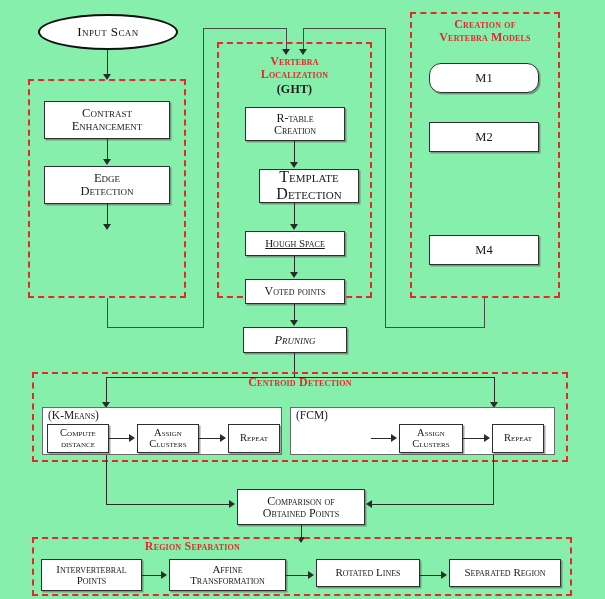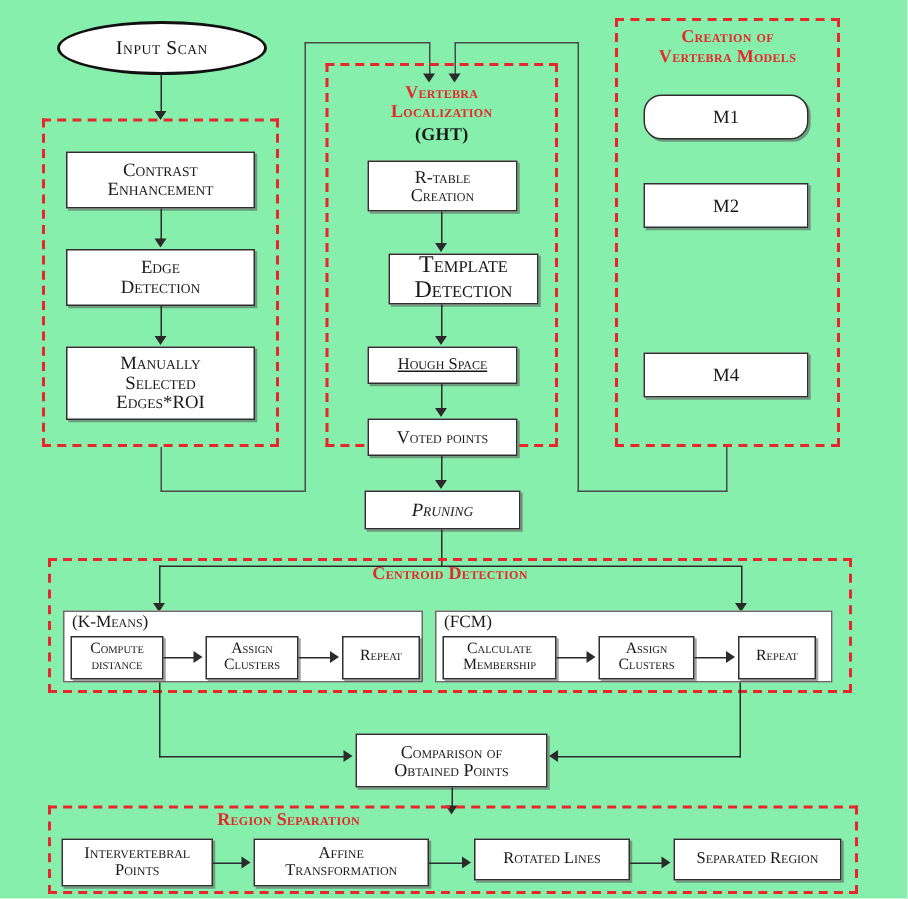--- a/index.html
+++ b/index.html
@@ -107,23 +107,20 @@
 
   <div class="ln-v dark" style="left:107px;top:139px;height:21px;"></div>
   <div class="arrow-d" style="left:103px;top:159px;"></div>
 
   <div class="box" style="left:44px;top:166px;width:126px;height:38px;font-size:12.5px;">Edge
 Detection</div>
 
   <div class="ln-v dark" style="left:107px;top:204px;height:21px;"></div>
   <div class="arrow-d" style="left:103px;top:224px;"></div>
 
-  <div class="box" style="left:44px;top:231px;width:126px;height:49px;font-size:12.5px;">Manually
-Selected
-Edges*ROI</div>
 
   <div class="ln-v" style="left:107px;top:298px;height:30px;"></div>
   <div class="ln-h" style="left:107px;top:327px;width:96px;"></div>
   <div class="ln-v" style="left:203px;top:28px;height:300px;"></div>
   <div class="ln-h" style="left:203px;top:28px;width:83px;"></div>
   <div class="ln-v" style="left:286px;top:28px;height:22px;"></div>
   <div class="arrow-d" style="left:282px;top:49px;"></div>
 
   <div class="group" style="left:217px;top:42px;width:155px;height:256px;"></div>
   <div class="group-title" style="left:217px;top:55px;width:155px;font-size:12px;">Vertebra
@@ -190,22 +187,20 @@
   <div class="box" style="left:137px;top:424px;width:62px;height:29px;font-size:10.5px;">Assign
 Clusters</div>
   <div class="ln-h dark" style="left:199px;top:438px;width:22px;"></div>
   <div class="arrow-r" style="left:220px;top:434px;"></div>
 
   <div class="box" style="left:228px;top:424px;width:52px;height:29px;font-size:10.5px;">Repeat</div>
 
   <div class="panel" style="left:290px;top:407px;width:265px;height:48px;"></div>
   <div class="panel-label" style="left:296px;top:409px;font-size:11.5px;">(FCM)</div>
 
-  <div class="box" style="left:295px;top:424px;width:76px;height:29px;font-size:10.5px;">Calculate
-Membership</div>
   <div class="ln-h dark" style="left:371px;top:438px;width:21px;"></div>
   <div class="arrow-r" style="left:391px;top:434px;"></div>
 
   <div class="box" style="left:399px;top:424px;width:64px;height:29px;font-size:10.5px;">Assign
 Clusters</div>
   <div class="ln-h dark" style="left:463px;top:438px;width:22px;"></div>
   <div class="arrow-r" style="left:484px;top:434px;"></div>
 
   <div class="box" style="left:492px;top:424px;width:52px;height:29px;font-size:10.5px;">Repeat</div>
 

